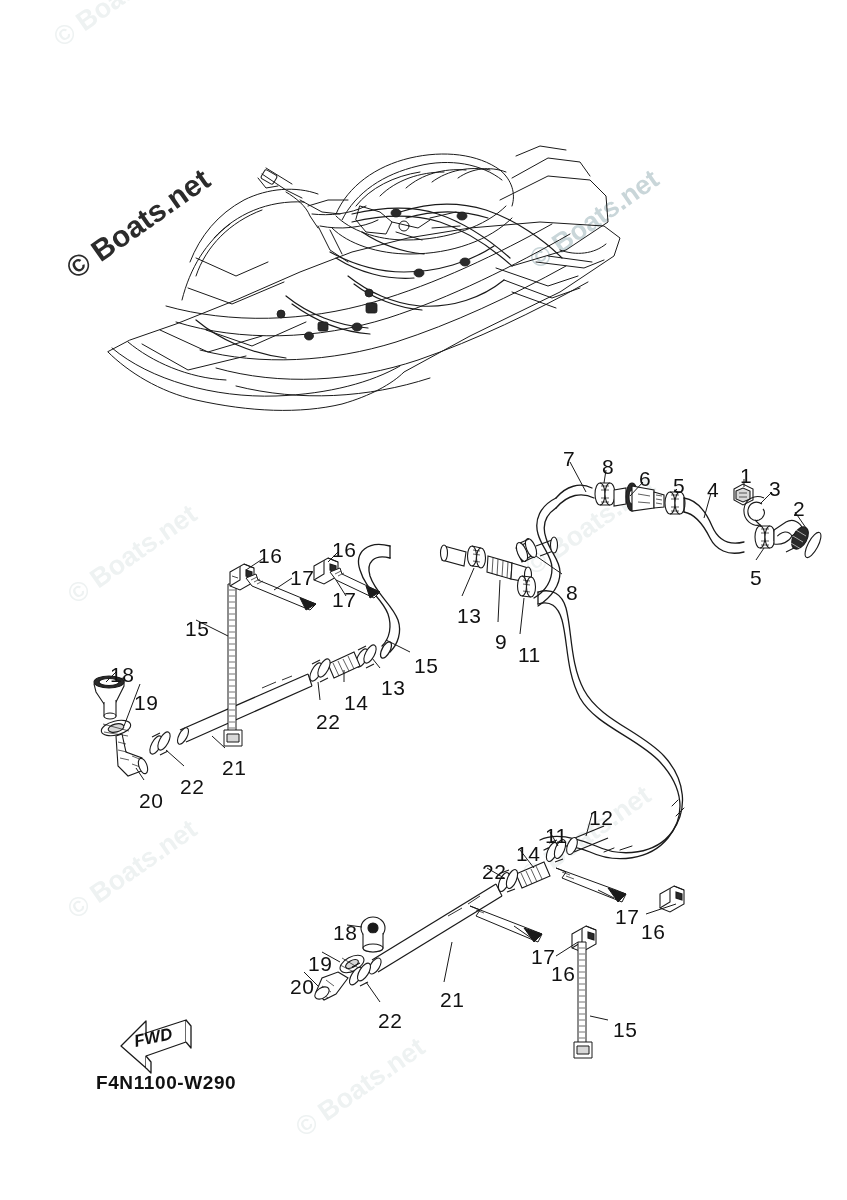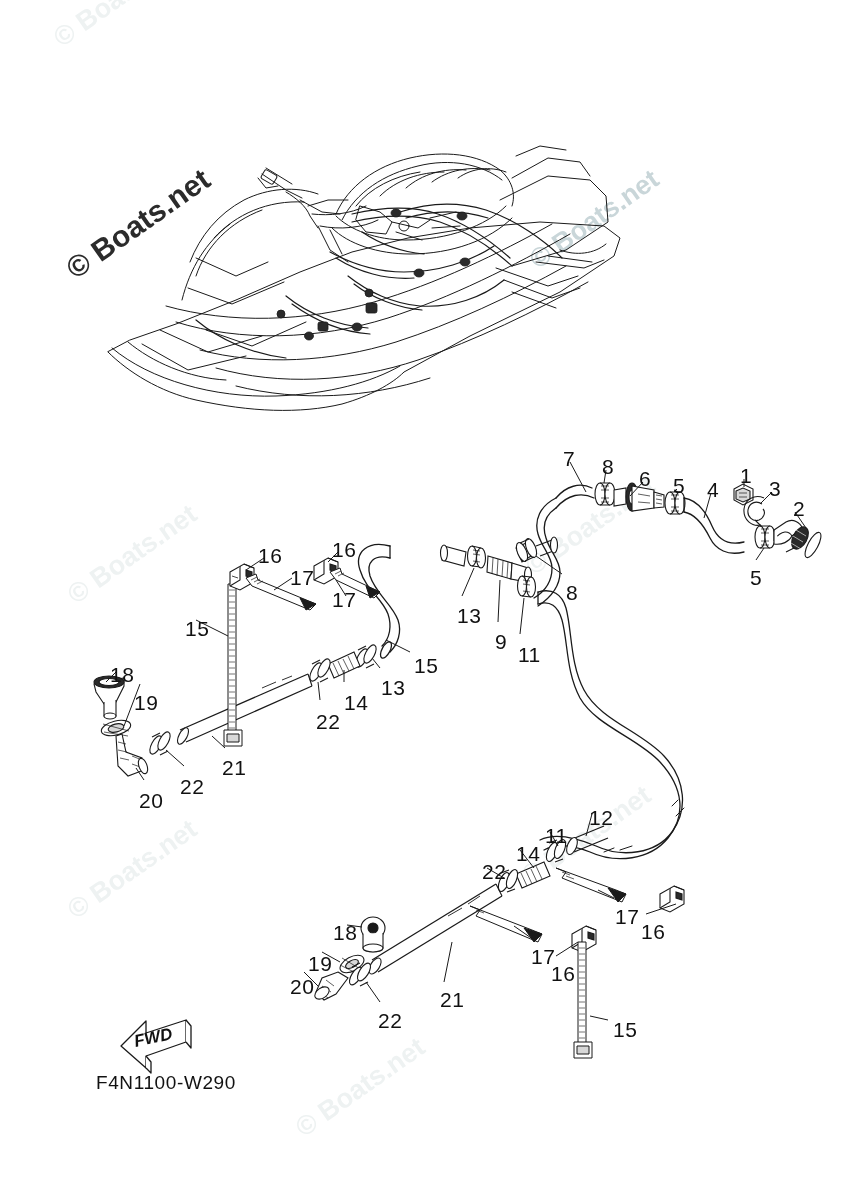--- a/index.html
+++ b/index.html
@@ -30,21 +30,21 @@
     font-family:"Liberation Sans","DejaVu Sans",sans-serif;
     font-size:21px;
     color:#111;
     letter-spacing:.5px;
     white-space:nowrap;
   }
   .figcode{
     position:absolute;
     left:96px;top:1072px;
     font-family:"Liberation Sans","DejaVu Sans",sans-serif;
-    font-size:19px;color:#111;letter-spacing:.6px;
+    font-size:19px;color:#111;letter-spacing:.6px;font-weight:bold;
   }
   .fwdlabel{
     position:absolute;left:134px;top:1028px;
     font-family:"Liberation Sans","DejaVu Sans",sans-serif;
     font-size:17px;font-weight:700;font-style:italic;color:#111;
     letter-spacing:0px;
     transform:rotate(-12deg);
     pointer-events:none;
   }
 </style>

